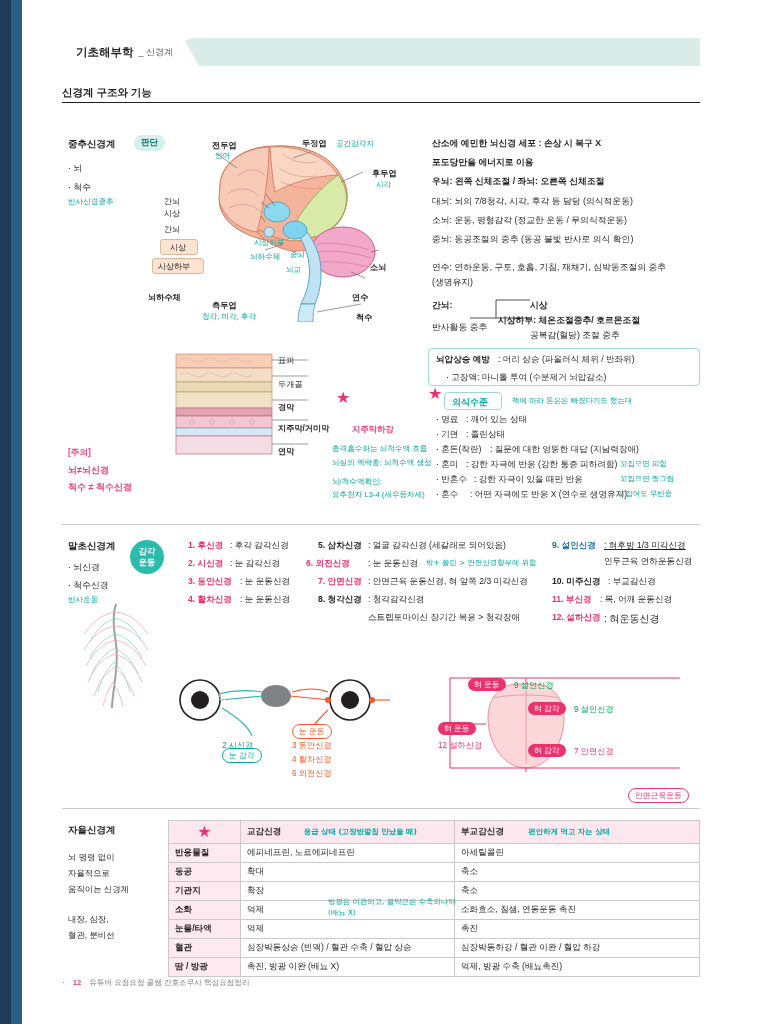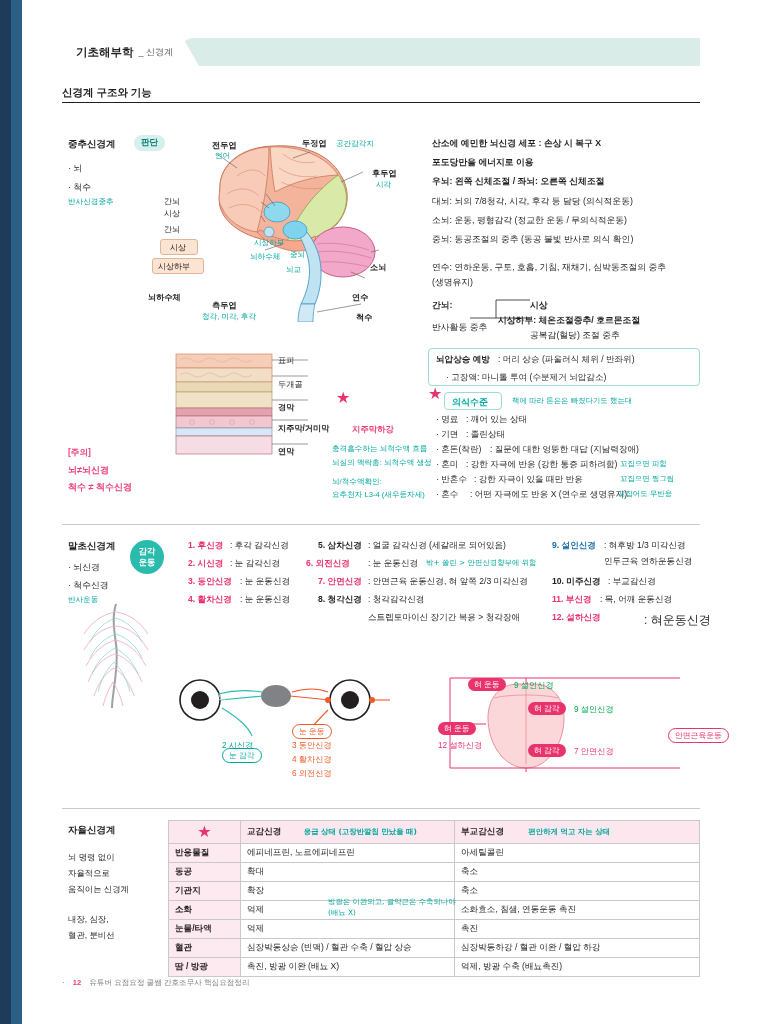--- a/index.html
+++ b/index.html
@@ -380,28 +380,28 @@
 <div class="txt bold red" style="left:306px; top:558px; font-size:8.6px;">6. 외전신경</div>
 <div class="txt" style="left:368px; top:558px; font-size:8.6px;">: 눈 운동신경</div>
 <div class="txt teal handw" style="left:426px; top:558px;">밖+ 쏠린 &gt; 안면신경향부에 위함</div>
 <div class="txt bold red" style="left:318px; top:576px; font-size:8.6px;">7. 안면신경</div>
 <div class="txt" style="left:368px; top:576px; font-size:8.6px;">: 안면근육 운동신경, 혀 앞쪽 2/3 미각신경</div>
 <div class="txt bold" style="left:318px; top:594px; font-size:8.6px;">8. 청각신경</div>
 <div class="txt" style="left:368px; top:594px; font-size:8.6px;">: 청각감각신경</div>
 <div class="txt" style="left:368px; top:612px; font-size:8.6px;">스트렙토마이신 장기간 복용 &gt; 청각장애</div>
 
 <div class="txt bold blue" style="left:552px; top:540px; font-size:8.6px;">9. 설인신경</div>
-<div class="txt" style="left:604px; top:540px; font-size:8.6px;">: 혀후방 1/3 미각신경</div>
+<div class="txt" style="left:604px; top:540px; font-size:8.6px;text-decoration:underline;">: 혀후방 1/3 미각신경</div>
 <div class="txt" style="left:604px; top:556px; font-size:8.6px;">인두근육 연하운동신경</div>
 <div class="txt bold" style="left:552px; top:576px; font-size:8.6px;">10. 미주신경</div>
 <div class="txt" style="left:608px; top:576px; font-size:8.6px;">: 부교감신경</div>
 <div class="txt bold red" style="left:552px; top:594px; font-size:8.6px;">11. 부신경</div>
 <div class="txt" style="left:600px; top:594px; font-size:8.6px;">: 목, 어깨 운동신경</div>
 <div class="txt bold red" style="left:552px; top:612px; font-size:8.6px;">12. 설하신경</div>
-<div class="txt" style="left:604px; top:612px; font-size:12px;margin-left:40px;">: 혀운동신경</div>
+<div class="txt" style="left:604px; top:612px; font-size:10px;">: 혀운동신경</div>
 
 <div class="eye-wrap">
   <svg width="260" height="110" viewBox="0 0 260 110">
 
     <circle cx="32" cy="30" r="20" fill="#fff" stroke="#231f20" stroke-width="1.6"></circle>
     <circle cx="32" cy="30" r="9" fill="#231f20"></circle>
 
     <circle cx="182" cy="30" r="20" fill="#fff" stroke="#231f20" stroke-width="1.6"></circle>
     <circle cx="182" cy="30" r="9" fill="#231f20"></circle>
 
@@ -451,21 +451,21 @@
   </svg>
 </div>
 <div class="txt" style="left:468px; top:678px;"><span class="tag-fill">혀 운동</span></div>
 <div class="txt" style="left:514px; top:680px; font-size:8.2px; color:#00a651;">9 설인신경</div>
 <div class="txt" style="left:528px; top:702px;"><span class="tag-fill">혀 감각</span></div>
 <div class="txt" style="left:574px; top:704px; font-size:8.2px; color:#00a651;">9 설인신경</div>
 <div class="txt" style="left:438px; top:722px;"><span class="tag-fill">혀 운동</span></div>
 <div class="txt" style="left:438px; top:740px; font-size:8.2px; color:#e8336d;">12 설하신경</div>
 <div class="txt" style="left:528px; top:744px;"><span class="tag-fill">혀 감각</span></div>
 <div class="txt" style="left:574px; top:746px; font-size:8.2px; color:#e8336d;">7 안면신경</div>
-<div class="txt" style="left:628px; top:728px;margin-left:40px;"><span class="tag">안면근육운동</span></div>
+<div class="txt" style="left:628px; top:788px;"><span class="tag">안면근육운동</span></div>
 
 <div class="rule-thin" style="left:62px; top:808px; width:638px;"></div>
 
 <div class="row-label" style="left:68px; top:824px;">자율신경계</div>
 <div class="txt" style="left:68px; top:852px; font-size:8.4px;">뇌 명령 없이</div>
 <div class="txt" style="left:68px; top:868px; font-size:8.4px;">자율적으로</div>
 <div class="txt" style="left:68px; top:884px; font-size:8.4px;">움직이는 신경계</div>
 <div class="txt" style="left:68px; top:914px; font-size:8.4px;">내장, 심장,</div>
 <div class="txt" style="left:68px; top:930px; font-size:8.4px;">혈관, 분비선</div>
 

